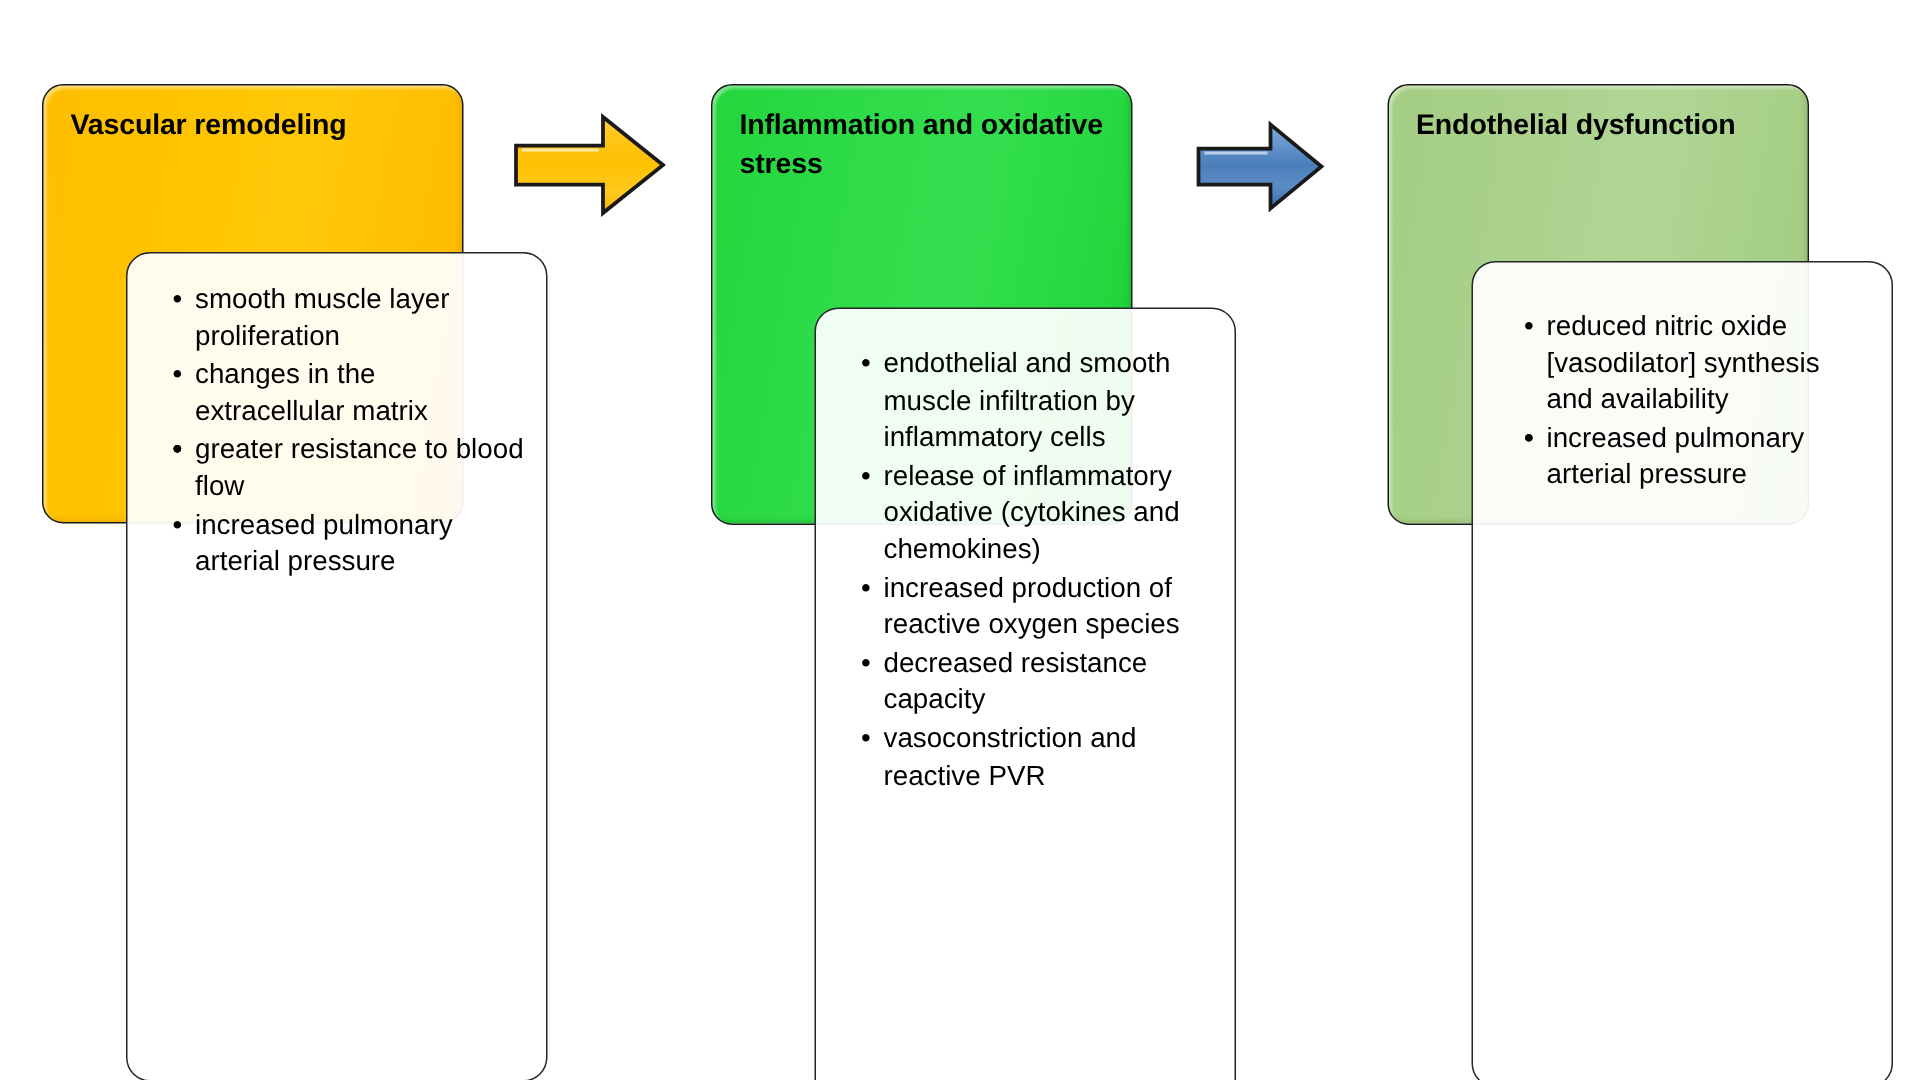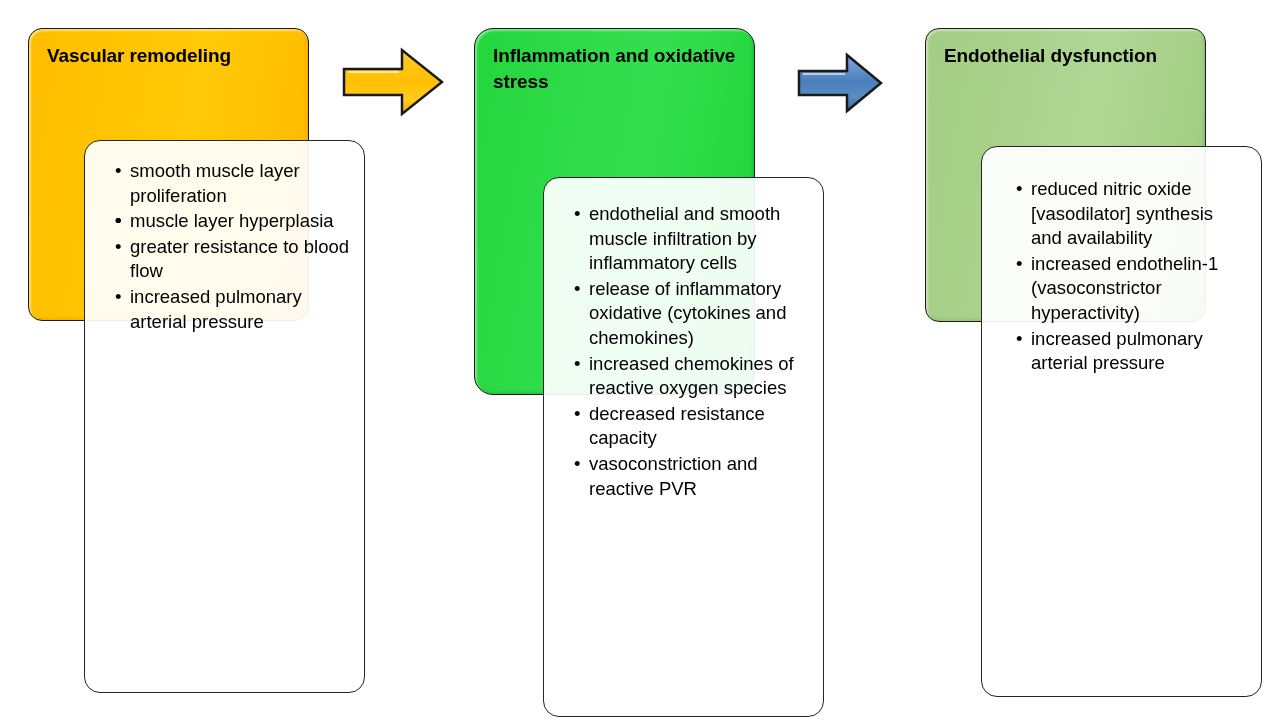--- a/index.html
+++ b/index.html
@@ -12,20 +12,21 @@
     height: 720px;
     position: relative;
     overflow: hidden;
     font-family: "Liberation Sans", "DejaVu Sans", sans-serif;
     color: #000000;
   }
 
   .stage {
     position: absolute;
     inset: 0;
+    margin-top: 28px;
   }
 
   
   .color-box {
     position: absolute;
     border: 1.5px solid #1a1a1a;
     border-radius: 14px;
     box-sizing: border-box;
     z-index: 1;
   }
@@ -100,24 +101,24 @@
 
 <div class="stage">
 
   <div class="color-box cbox-orange" style="left:28px; top:28px; width:281px; height:293px;">
     <div class="box-title">Vascular remodeling</div>
   </div>
 
   <div class="bullet-card bullet-card--c1" style="left:84px; top:140px; width:281px; height:553px;">
     <ul class="bullet-list">
       <li><span class="dot">•</span><span>smooth muscle layer proliferation</span></li>
+      <li><span class="dot">•</span><span>changes in the extracellular matrix</span></li>
       <li><span class="dot">•</span></li>
       <li><span class="dot">•</span></li>
       <li><span class="dot">•</span></li>
-      <li><span class="dot">•</span><span>muscle layer hyperplasia</span></li>
       <li><span class="dot">•</span><span>greater resistance to blood flow</span></li>
       <li><span class="dot">•</span><span>increased pulmonary arterial pressure</span></li>
     </ul>
   </div>
 
   <div class="arrow" style="left:340px; top:44px; width:106px; height:76px;">
     <svg width="106" height="76" viewBox="0 0 106 76">
       <defs>
         <linearGradient id="gOrange" x1="0" y1="0" x2="0" y2="1">
           <stop offset="0%" stop-color="#ffd24d"></stop>
@@ -125,29 +126,29 @@
           <stop offset="50%" stop-color="#ffc000"></stop>
           <stop offset="78%" stop-color="#ffcb1f"></stop>
           <stop offset="100%" stop-color="#f5b000"></stop>
         </linearGradient>
       </defs>
       <polygon points="4,25 62,25 62,6 102,38 62,70 62,51 4,51" fill="url(#gOrange)" stroke="#1a1a1a" stroke-width="2.5" stroke-linejoin="miter"></polygon>
       <polyline points="8,28 59,28" fill="none" stroke="#fff0bf" stroke-width="2" opacity="0.85"></polyline>
     </svg>
   </div>
 
-  <div class="color-box cbox-green" style="left:474px; top:28px; width:281px; height:367px;border-radius:19px;">
+  <div class="color-box cbox-green" style="left:474px; top:28px; width:281px; height:294px;">
     <div class="box-title">Inflammation and oxidative stress</div>
   </div>
 
   <div class="bullet-card bullet-card--c2" style="left:543px; top:177px; width:281px; height:540px;">
     <ul class="bullet-list">
       <li><span class="dot">•</span><span>endothelial and smooth muscle infiltration by inflammatory cells</span></li>
       <li><span class="dot">•</span><span>release of inflammatory oxidative (cytokines and chemokines)</span></li>
-      <li><span class="dot">•</span><span>increased chemokines of reactive oxygen species</span></li>
+      <li><span class="dot">•</span><span>increased production of reactive oxygen species</span></li>
       <li><span class="dot">•</span><span>decreased resistance capacity</span></li>
       <li><span class="dot">•</span><span>vasoconstriction and reactive PVR</span></li>
     </ul>
   </div>
 
   <div class="arrow" style="left:795px; top:50px; width:90px; height:66px;">
     <svg width="90" height="66" viewBox="0 0 90 66">
       <defs>
         <linearGradient id="gBlue" x1="0" y1="0" x2="0" y2="1">
           <stop offset="0%" stop-color="#8ab0dd"></stop>
@@ -162,18 +163,18 @@
     </svg>
   </div>
 
   <div class="color-box cbox-lightgreen" style="left:925px; top:28px; width:281px; height:294px;">
     <div class="box-title">Endothelial dysfunction</div>
   </div>
 
   <div class="bullet-card bullet-card--c3" style="left:981px; top:146px; width:281px; height:551px;">
     <ul class="bullet-list">
       <li><span class="dot">•</span><span>reduced nitric oxide [vasodilator] synthesis and availability</span></li>
-      <li><span class="dot">•</span><span>increased endothelin-1 (vasoconstrictor hyperactivity)</span></li>
+      <li><span class="dot">•</span></li>
       <li><span class="dot">•</span><span>increased pulmonary arterial pressure</span></li>
     </ul>
   </div>
 
 </div>
 
 </body></html>

